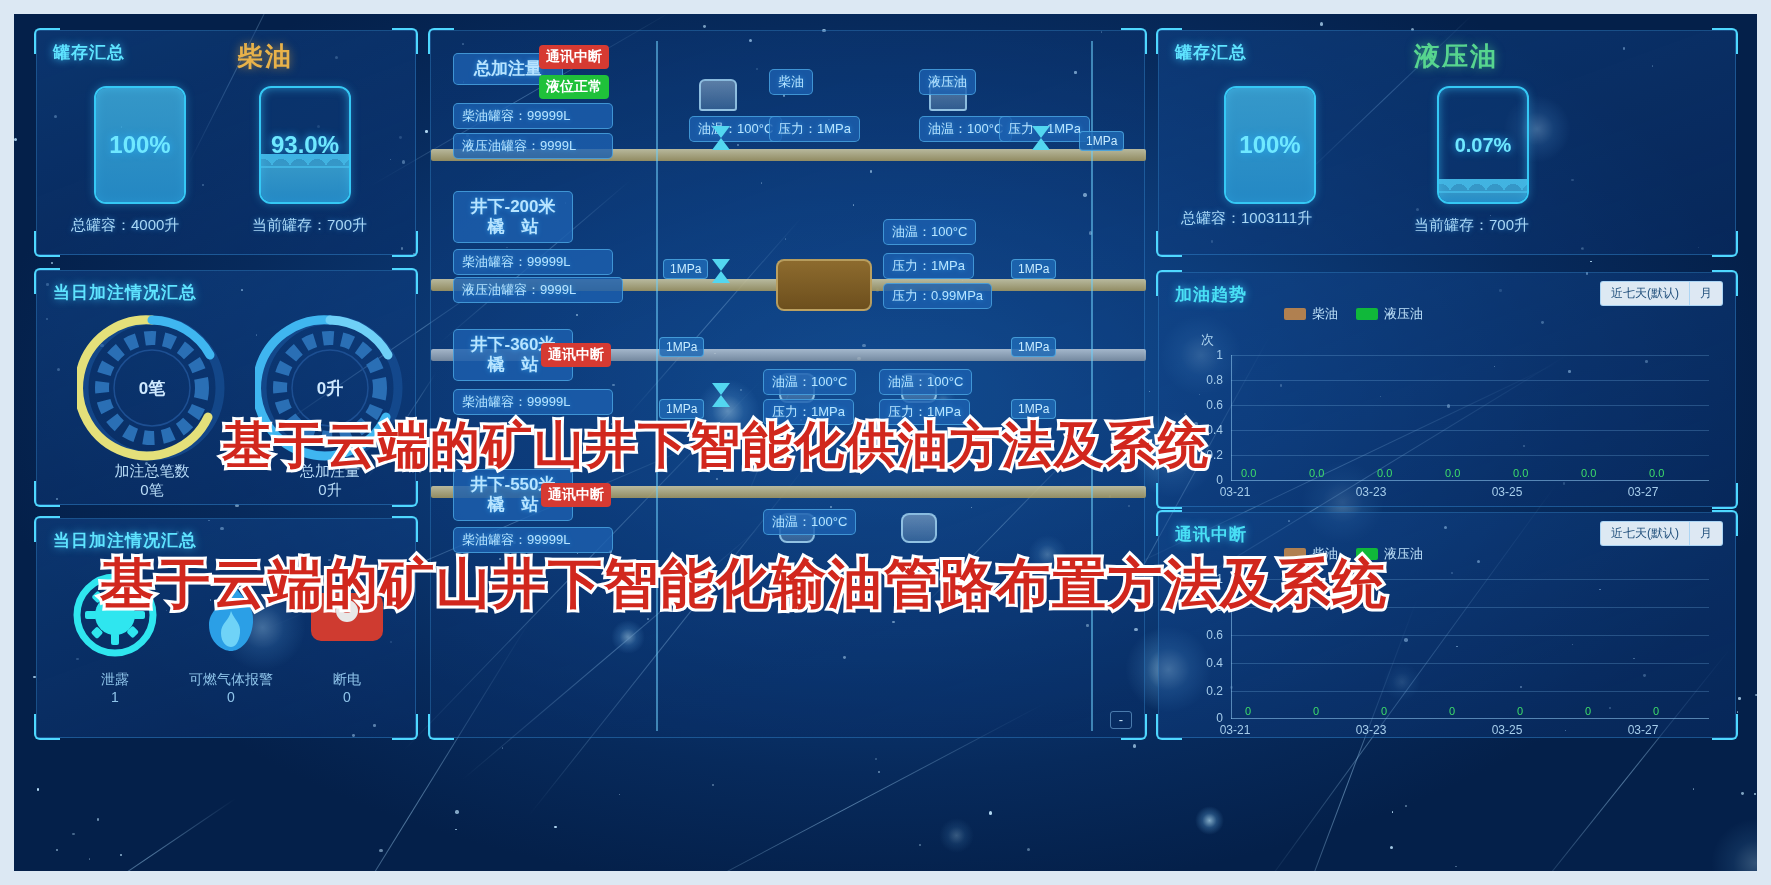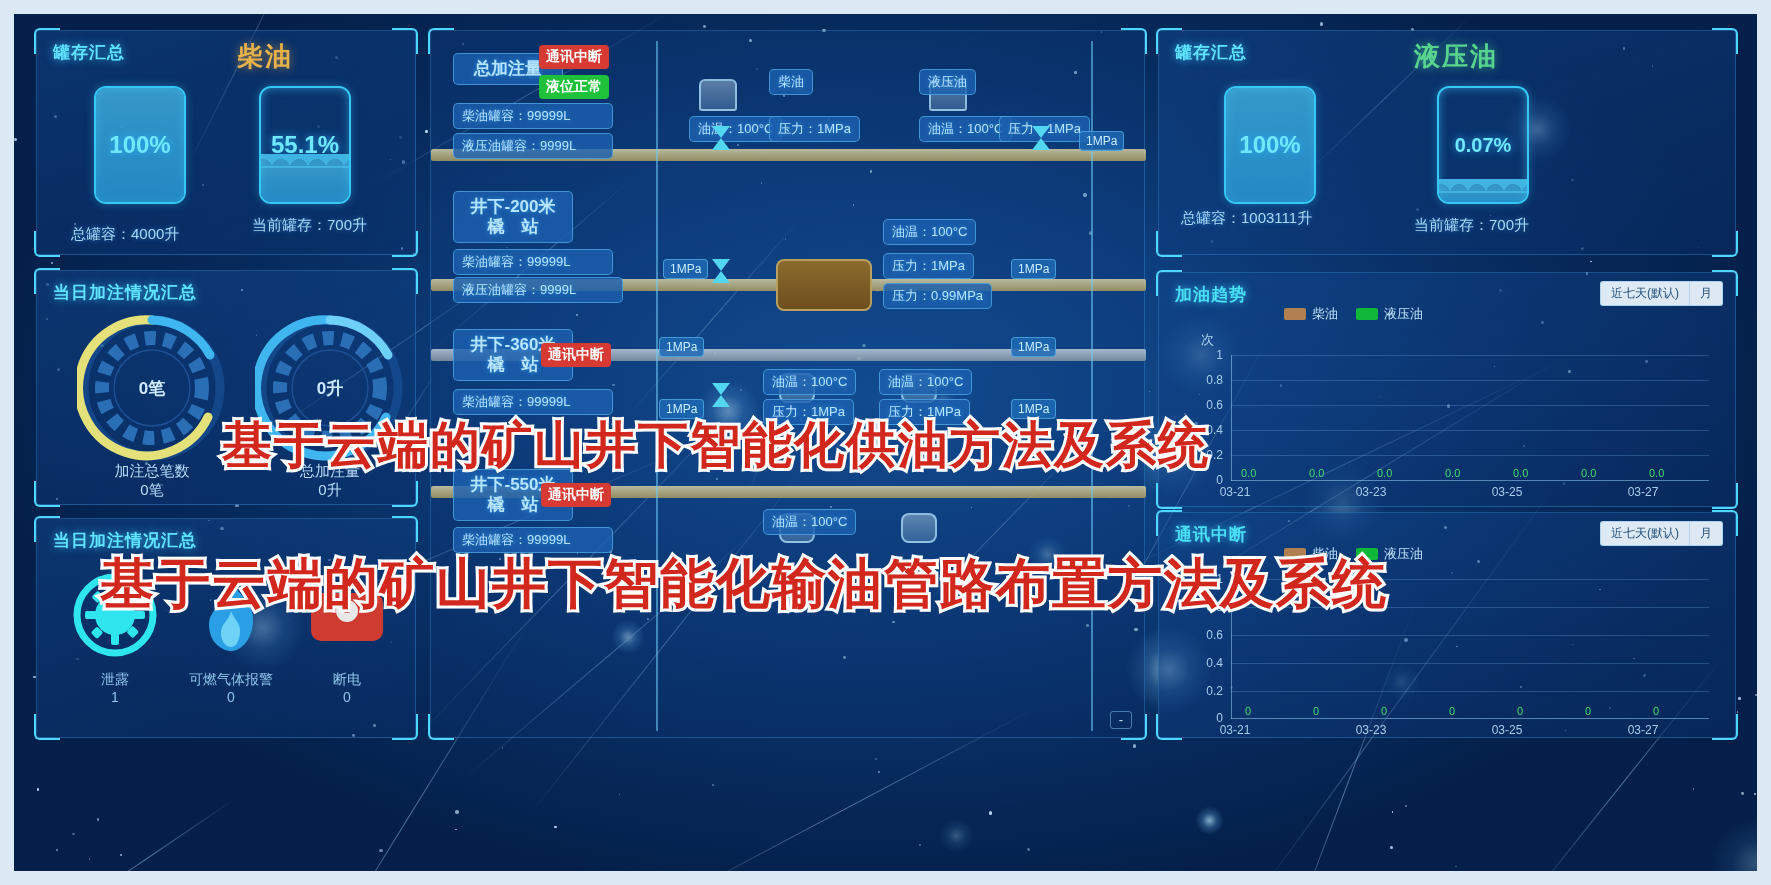--- a/index.html
+++ b/index.html
@@ -399,24 +399,24 @@
     <div class="oil-label diesel" style="left:200px;">柴油</div>
 
     <div class="tank" style="left:57px; top:55px;">
       <div class="fill" style="height:100%;"></div>
       <div class="pct">100%</div>
     </div>
 
     <div class="tank" style="left:222px; top:55px;">
       <div class="fill" style="height:32%;"></div>
       <div class="wave" style="bottom:30%;"></div>
-      <div class="pct">55.1%</div>
-    </div>
-
-    <div class="cap-text" style="left:34px; top:194px;">总罐容：4000升</div>
+      <div class="pct">93.0%</div>
+    </div>
+
+    <div class="cap-text" style="left:34px; top:185px;">总罐容：4000升</div>
     <div class="cap-text" style="left:215px; top:185px;">当前罐存：700升</div>
   </div>
 
   <div class="panel" style="left:36px; top:270px; width:380px; height:235px;">
     <span class="corner tl"></span>
     <span class="corner tr"></span>
     <span class="corner bl"></span>
     <span class="corner br"></span>
 
     <div class="panel-title">当日加注情况汇总</div>

